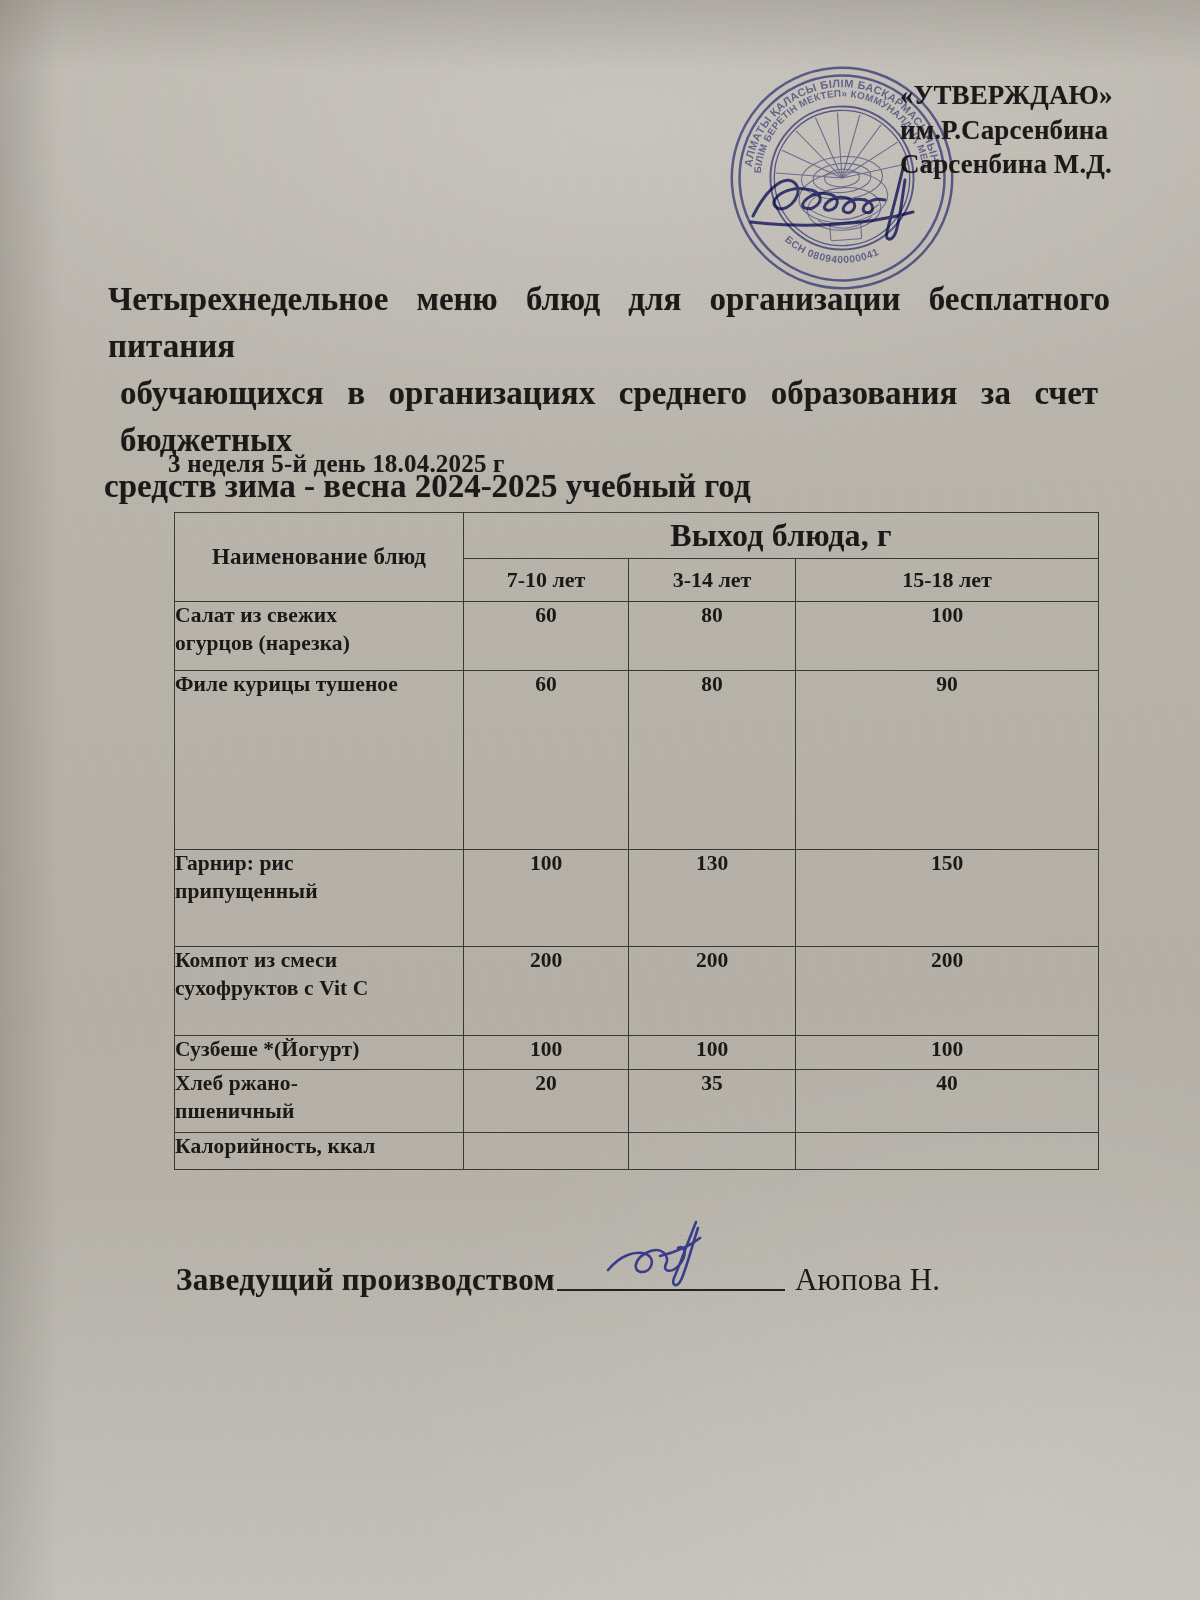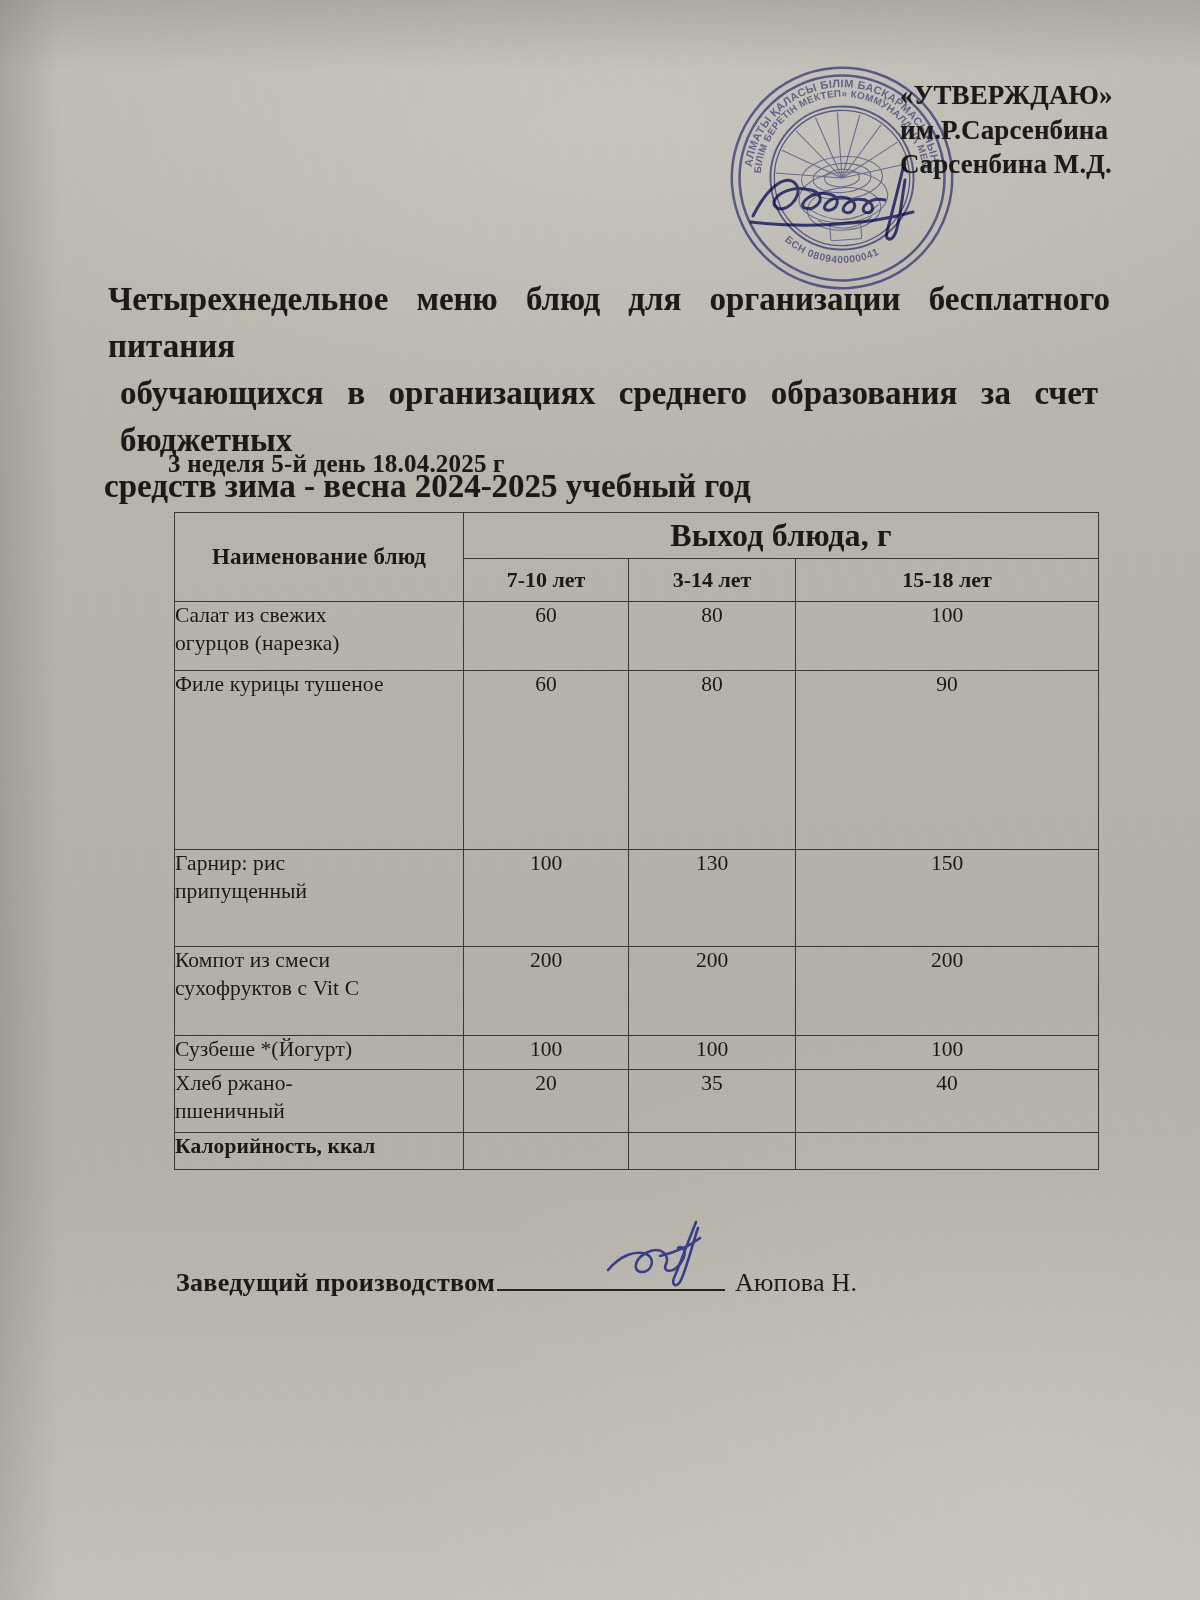--- a/index.html
+++ b/index.html
@@ -130,20 +130,21 @@
     border-collapse: collapse;
     table-layout: fixed;
     font-size: 21.5px;
     color: #1a1917;
   }
   #menu-table th, #menu-table td {
     border: 1.6px solid #3a3833;
     padding: 0;
     vertical-align: top;
     background: transparent;
+    font-weight: bold;
   }
   #menu-table th {
     font-weight: bold;
     text-align: center;
     vertical-align: middle;
   }
   .col-name  { width: 289px; }
   .col-a     { width: 165px; }
   .col-b     { width: 167px; }
   .col-c     { width: 303px; }
@@ -178,21 +179,21 @@
   tr.r-bread td.dish { padding-top: 2px; }
   tr.r-yogurt td.dish, tr.r-yogurt td.val { padding-top: 2px; }
   tr.r-kcal td.dish { padding-top: 3px; }
 
   
   #footer {
     position: absolute;
     left: 176px;
     top: 1258px;
     width: 860px;
-    font-size: 26px;
+    font-size: 31px;
     z-index: 4;
   }
   .sig-row {
     position: relative;
     display: flex;
     align-items: flex-end;
     height: 40px;
     white-space: nowrap;
   }
   .sig-label {

